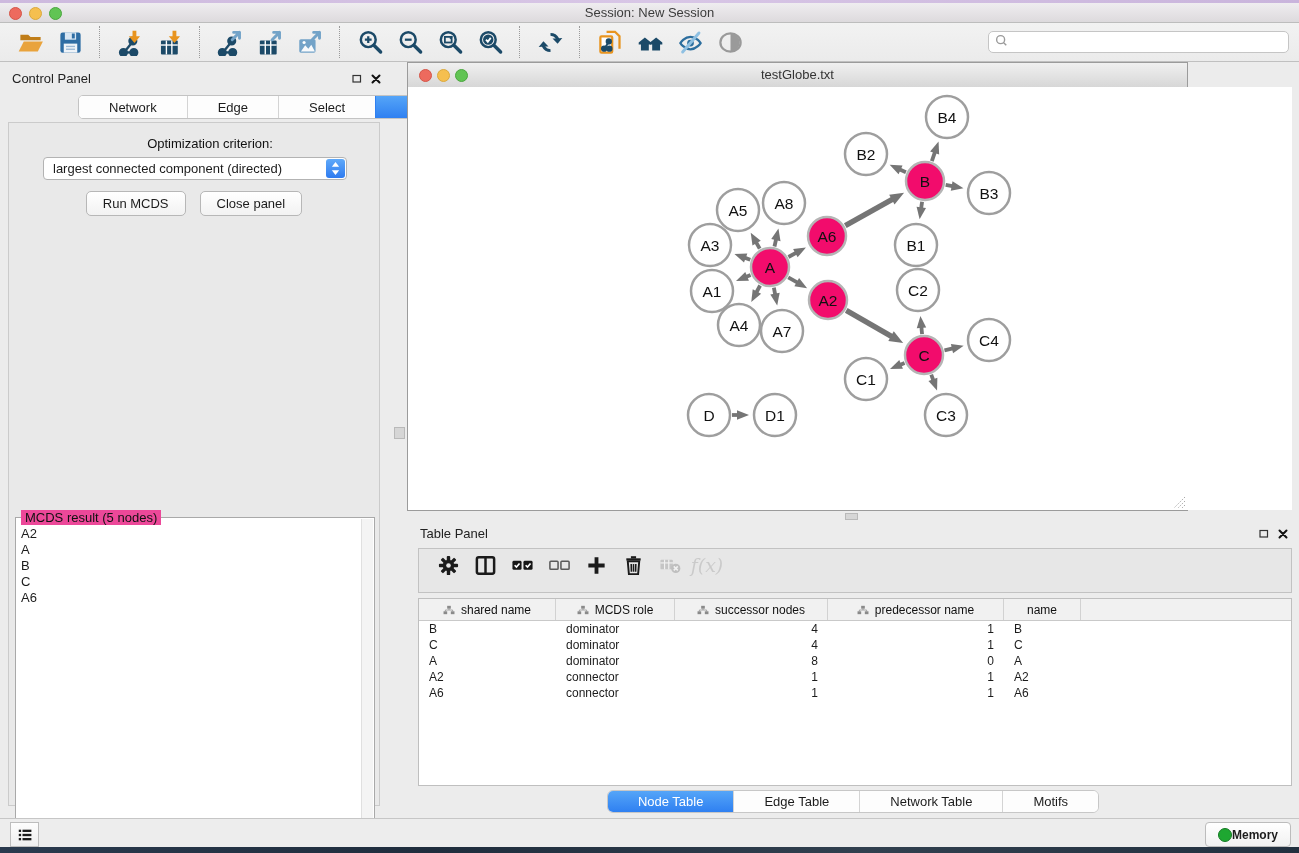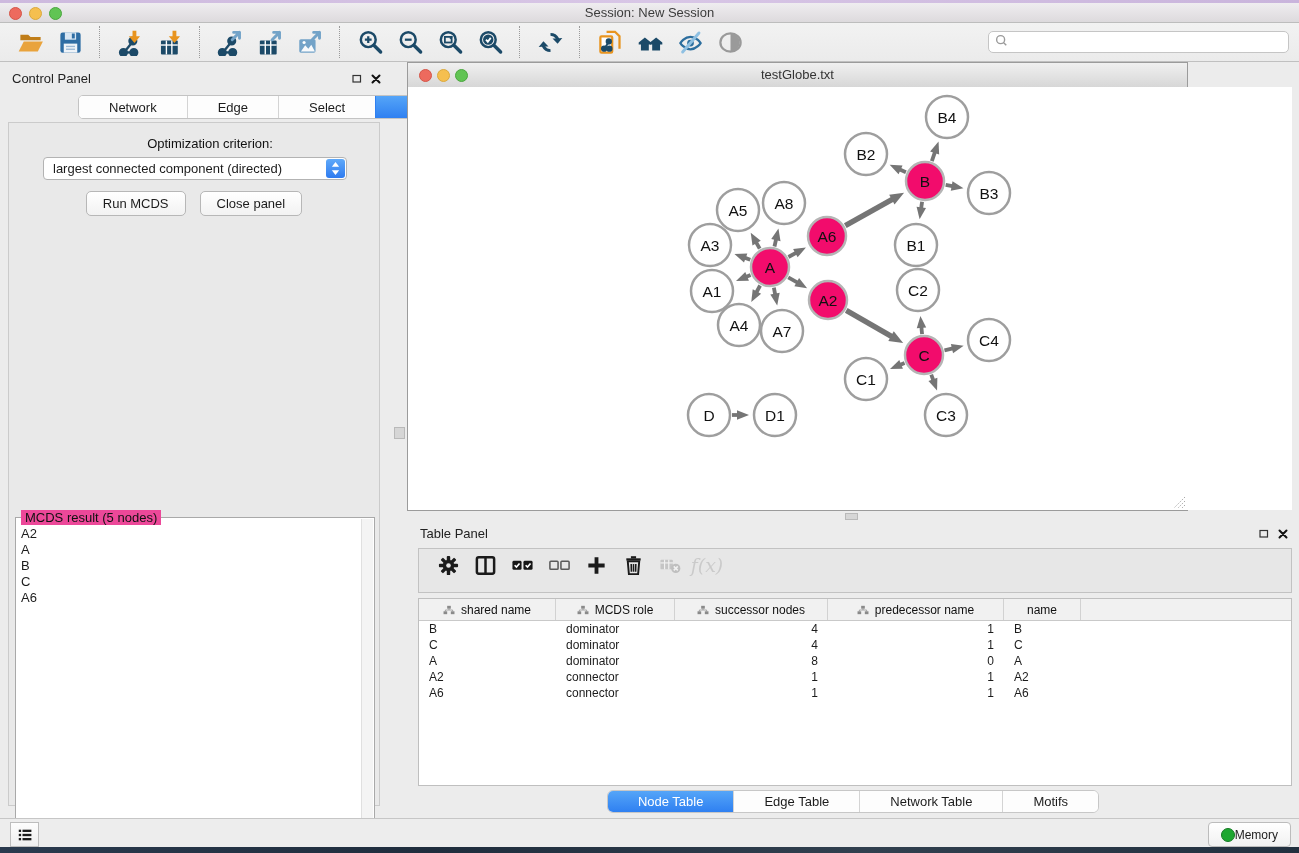--- a/index.html
+++ b/index.html
@@ -69,21 +69,21 @@
   .hcell svg{width:12px;height:12px;}
   .trow{display:flex;height:16px;align-items:center;font-size:12px;}
   .tcell{box-sizing:border-box;padding:0 10px;white-space:nowrap;overflow:hidden;}
   #tp-tabs{position:absolute;left:0;top:270px;width:100%;display:flex;justify-content:center;}
   #tp-tabs .wrap{display:flex;border:1px solid #c7c7c7;border-radius:6px;overflow:hidden;height:21px;background:#fff;}
 
   
   #statusbar{left:0;top:818px;width:1299px;height:29px;background:#EDEDED;border-top:1px solid #c6c6c6;}
   #listbtn{position:absolute;left:10px;top:3px;width:27px;height:23px;background:linear-gradient(#fdfdfd,#efefef);border:1px solid #bdbdbd;display:flex;align-items:center;justify-content:center;}
   #listbtn svg{width:16px;height:16px;}
-  #membtn{position:absolute;right:8px;top:3px;height:23px;background:linear-gradient(#ffffff,#f1f1f1);border:1px solid #bcbcbc;border-radius:4px;display:flex;align-items:center;padding:0 12px;font-size:12px;}
+  #membtn{position:absolute;right:8px;top:3px;height:23px;background:linear-gradient(#ffffff,#f1f1f1);border:1px solid #bcbcbc;border-radius:4px;display:flex;align-items:center;padding:0 12px;font-size:12px;font-weight:bold;}
   #memdot{width:12px;height:12px;border-radius:50%;background:#1ea731;border:1px solid #157a24;}
   #bottomstrip{left:0;top:847px;width:1299px;height:6px;background:linear-gradient(90deg,#2a3a4e,#1f2d3d,#31404f,#22303f);}
 </style>
 </head>
 <body>
 
 <div id="app">
 
   <div id="deskstrip" class="abs"></div>
 

